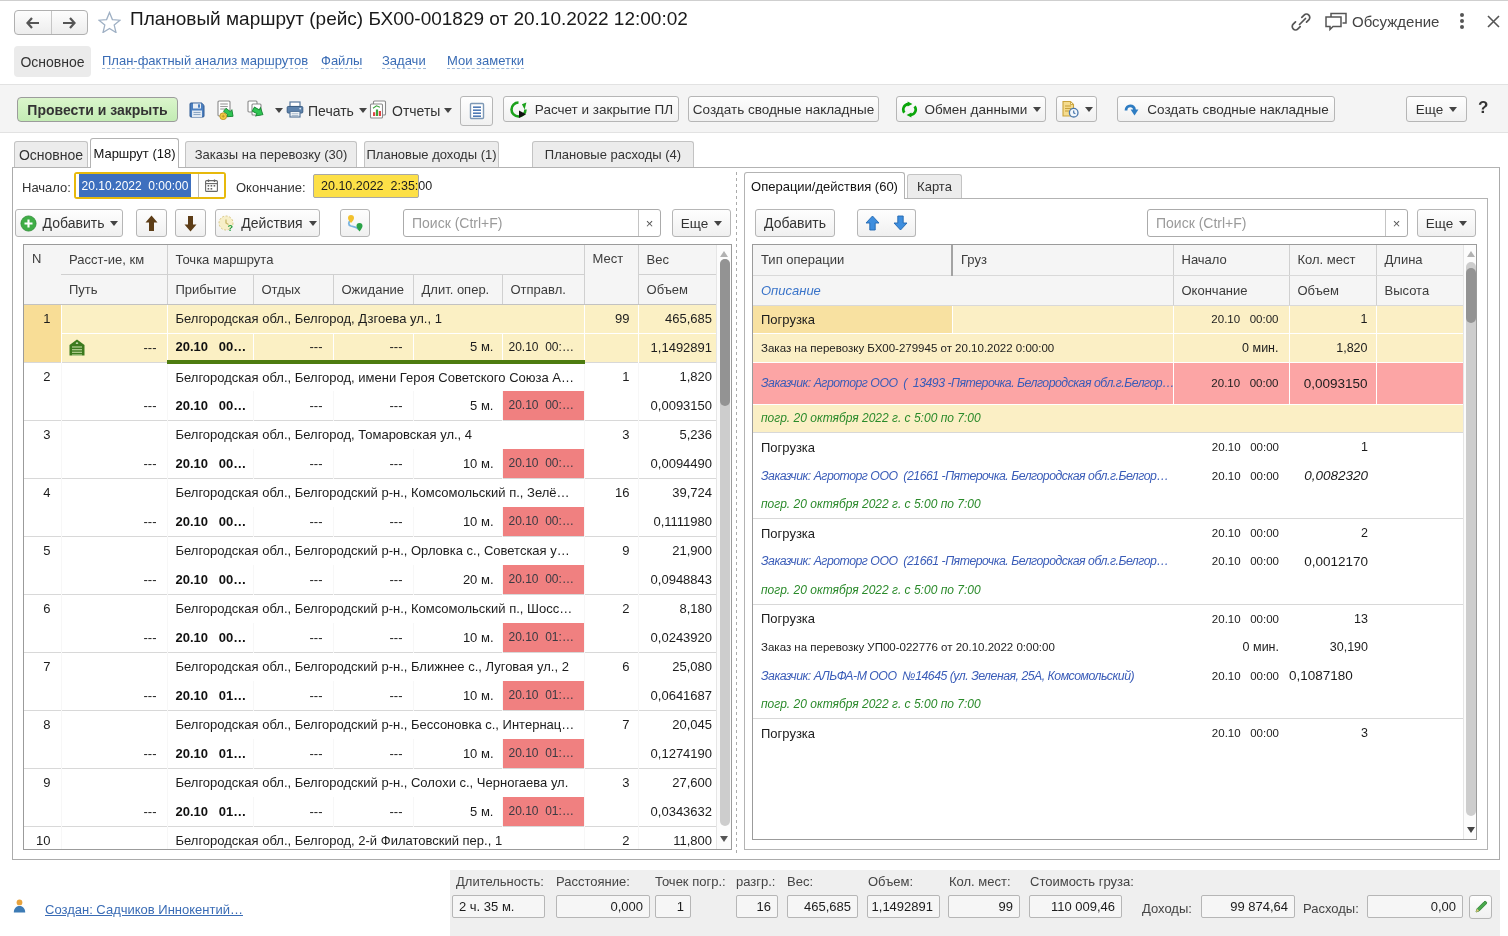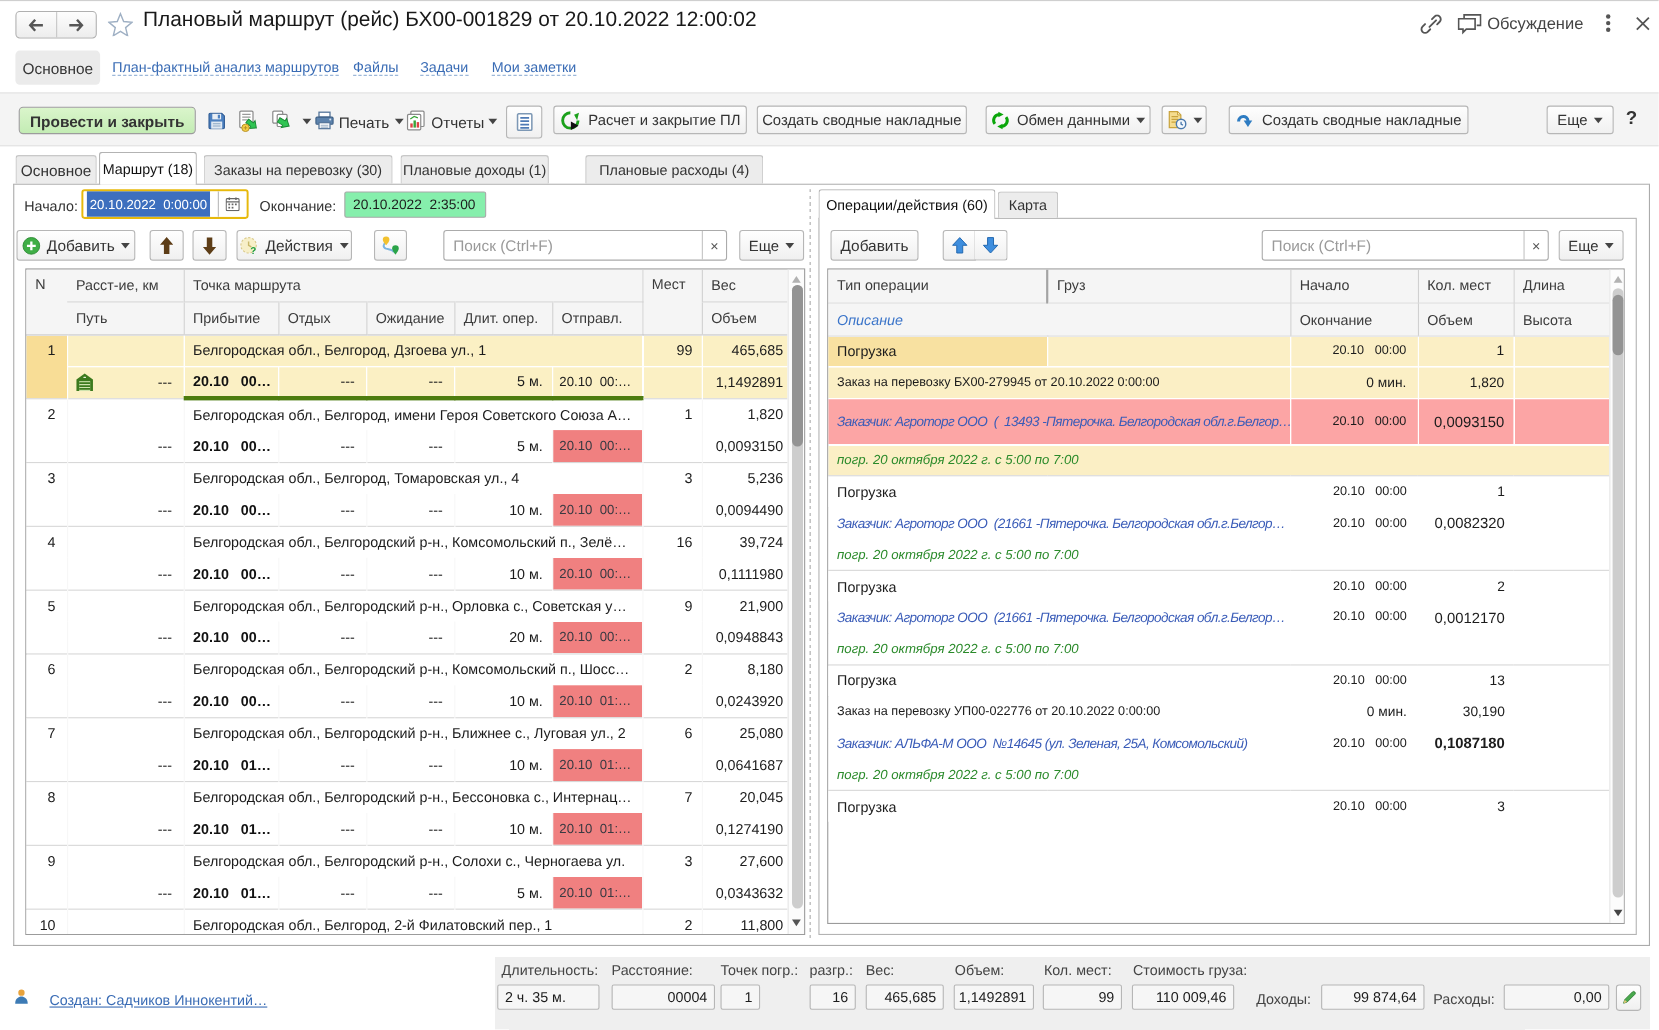--- a/index.html
+++ b/index.html
@@ -188,21 +188,21 @@
           <rect x="2.6" y="6" width="1.6" height="1.6"></rect>
           <rect x="5.6" y="6" width="1.6" height="1.6"></rect>
           <rect x="8.6" y="6" width="1.6" height="1.6"></rect>
           <rect x="2.6" y="9" width="1.6" height="1.6"></rect>
           <rect x="5.6" y="9" width="1.6" height="1.6"></rect>
         </g>
       </svg>
   </div>
 </div>
 <div class="abs" style="left:236px;top:180px;font-size:13px;color:#333">Окончание:</div>
-<div class="abs" style="left:313px;top:174px;width:129px;height:24px;border:1px solid #a8a8a8;border-radius:2px;background:#86efac;font-size:12.5px;color:#1c1c1c;display:flex;align-items:center;padding-left:7px">20.10.2022&nbsp;&nbsp;2:35:00</div>
+<div class="abs" style="left:313px;top:174px;width:106px;height:24px;border:1px solid #a8a8a8;border-radius:2px;background:#fde047;font-size:12.5px;color:#1c1c1c;display:flex;align-items:center;padding-left:7px">20.10.2022&nbsp;&nbsp;2:35:00</div>
 
 <div class="btn" style="left:15px;top:209px;width:108px;height:28px;font-size:14px">
   <svg width="17" height="17" viewBox="0 0 17 17" style="margin-right:6px">
       <circle cx="8.5" cy="8.5" r="7.6" fill="#3fae46" stroke="#2c8a33" stroke-width="0.8"></circle>
       <path d="M4.5 8.5 h8 M8.5 4.5 v8" stroke="#fff" stroke-width="2.1"></path>
     </svg>
   Добавить<span class="caret"></span></div>
 <div class="btn" style="left:136px;top:209px;width:31px;height:28px">
   <svg width="13" height="17" viewBox="0 0 13 17">
       <path d="M6.5 0.5 L12.5 7.5 L9 7.5 L9 16 L4 16 L4 7.5 L0.5 7.5 Z" fill="#5d3d17"></path>
@@ -537,21 +537,21 @@
 <tr style="height:28.6px;background:#fff">
 <td style="padding-left:8px;background:#fff;border-top:1px solid #d8d8d8;">Погрузка</td>
 <td style="border-top:1px solid #d8d8d8;"></td>
 <td style="text-align:right;padding-right:10px;font-size:11.5px;border-top:1px solid #d8d8d8;">20.10&nbsp;&nbsp;&nbsp;00:00</td>
 <td style="text-align:right;padding-right:8px;font-size:12.5px;border-top:1px solid #d8d8d8;">1</td>
 <td style="border-top:1px solid #d8d8d8;"></td>
         </tr>
 <tr style="height:28.6px;background:#fff">
 <td colspan="2" style="padding-left:8px;color:#3a5cb8;font-style:italic;font-size:12.3px;letter-spacing:-0.5px;">Заказчик: Агроторг ООО&nbsp;&nbsp;(21661 -Пятерочка. Белгородская обл.г.Белгор…</td>
 <td style="text-align:right;padding-right:10px;font-size:11.5px;">20.10&nbsp;&nbsp;&nbsp;00:00</td>
-<td style="text-align:right;padding-right:8px;font-size:13.5px;">0,0082320</td>
+<td style="text-align:right;padding-right:8px;font-size:13.5px;font-style:italic;">0,0082320</td>
 <td style=""></td>
         </tr>
 <tr style="height:28.6px;background:#fff">
 <td colspan="5" style="padding-left:8px;color:#2a8a2a;font-style:italic;font-size:12px">погр. 20 октября 2022 г. с 5:00 по 7:00</td>
         </tr>
 <tr style="height:28.6px;background:#fff">
 <td style="padding-left:8px;background:#fff;border-top:1px solid #d8d8d8;">Погрузка</td>
 <td style="border-top:1px solid #d8d8d8;"></td>
 <td style="text-align:right;padding-right:10px;font-size:11.5px;border-top:1px solid #d8d8d8;">20.10&nbsp;&nbsp;&nbsp;00:00</td>
 <td style="text-align:right;padding-right:8px;font-size:12.5px;border-top:1px solid #d8d8d8;">2</td>
@@ -575,21 +575,21 @@
         </tr>
 <tr style="height:28.6px;background:#fff">
 <td colspan="2" style="padding-left:8px;font-size:11.5px;">Заказ на перевозку УП00-022776 от 20.10.2022 0:00:00</td>
 <td style="text-align:right;padding-right:10px;font-size:12.5px;">0 мин.</td>
 <td style="text-align:right;padding-right:8px;font-size:12.5px;">30,190</td>
 <td style=""></td>
         </tr>
 <tr style="height:28.6px;background:#fff">
 <td colspan="2" style="padding-left:8px;color:#3a5cb8;font-style:italic;font-size:12.3px;letter-spacing:-0.5px;">Заказчик: АЛЬФА-М ООО&nbsp;&nbsp;№14645 (ул. Зеленая, 25А, Комсомольский)</td>
 <td style="text-align:right;padding-right:10px;font-size:11.5px;">20.10&nbsp;&nbsp;&nbsp;00:00</td>
-<td style="text-align:right;padding-right:8px;font-size:13.5px;font-weight:bold;">0,1087180</td>
+<td style="text-align:left;padding-right:8px;font-size:13.5px;">0,1087180</td>
 <td style=""></td>
         </tr>
 <tr style="height:28.6px;background:#fff">
 <td colspan="5" style="padding-left:8px;color:#2a8a2a;font-style:italic;font-size:12px">погр. 20 октября 2022 г. с 5:00 по 7:00</td>
         </tr>
 <tr style="height:28.6px;background:#fff">
 <td style="padding-left:8px;background:#fff;border-top:1px solid #d8d8d8;">Погрузка</td>
 <td style="border-top:1px solid #d8d8d8;"></td>
 <td style="text-align:right;padding-right:10px;font-size:11.5px;border-top:1px solid #d8d8d8;">20.10&nbsp;&nbsp;&nbsp;00:00</td>
 <td style="text-align:right;padding-right:8px;font-size:12.5px;border-top:1px solid #d8d8d8;">3</td>
@@ -613,21 +613,21 @@
 <div class="abs" style="left:450px;top:870px;width:1050px;height:66px;background:#efefef"></div>
 <div class="abs lbl" style="left:456px;top:874px">Длительность:</div>
 <div class="abs lbl" style="left:556px;top:874px">Расстояние:</div>
 <div class="abs lbl" style="left:655px;top:874px">Точек погр.:</div>
 <div class="abs lbl" style="left:736px;top:874px">разгр.:</div>
 <div class="abs lbl" style="left:787px;top:874px">Вес:</div>
 <div class="abs lbl" style="left:868px;top:874px">Объем:</div>
 <div class="abs lbl" style="left:949px;top:874px">Кол. мест:</div>
 <div class="abs lbl" style="left:1030px;top:874px">Стоимость груза:</div>
 <div class="abs fld" style="left:452px;top:895px;width:93px;text-align:left">2 ч. 35 м.</div>
-<div class="abs fld" style="left:556px;top:895px;width:94px">00004</div>
+<div class="abs fld" style="left:556px;top:895px;width:94px">0,000</div>
 <div class="abs fld" style="left:655px;top:895px;width:36px">1</div>
 <div class="abs fld" style="left:736px;top:895px;width:42px">16</div>
 <div class="abs fld" style="left:787px;top:895px;width:71px">465,685</div>
 <div class="abs fld" style="left:867px;top:895px;width:73px">1,1492891</div>
 <div class="abs fld" style="left:948px;top:895px;width:72px">99</div>
 <div class="abs fld" style="left:1029px;top:895px;width:93px">110 009,46</div>
 <div class="abs lbl" style="left:1142px;top:901px;font-size:13px">Доходы:</div>
 <div class="abs fld" style="left:1201px;top:895px;width:94px">99 874,64</div>
 <div class="abs lbl" style="left:1303px;top:901px;font-size:13px">Расходы:</div>
 <div class="abs fld" style="left:1367px;top:895px;width:96px">0,00</div>

